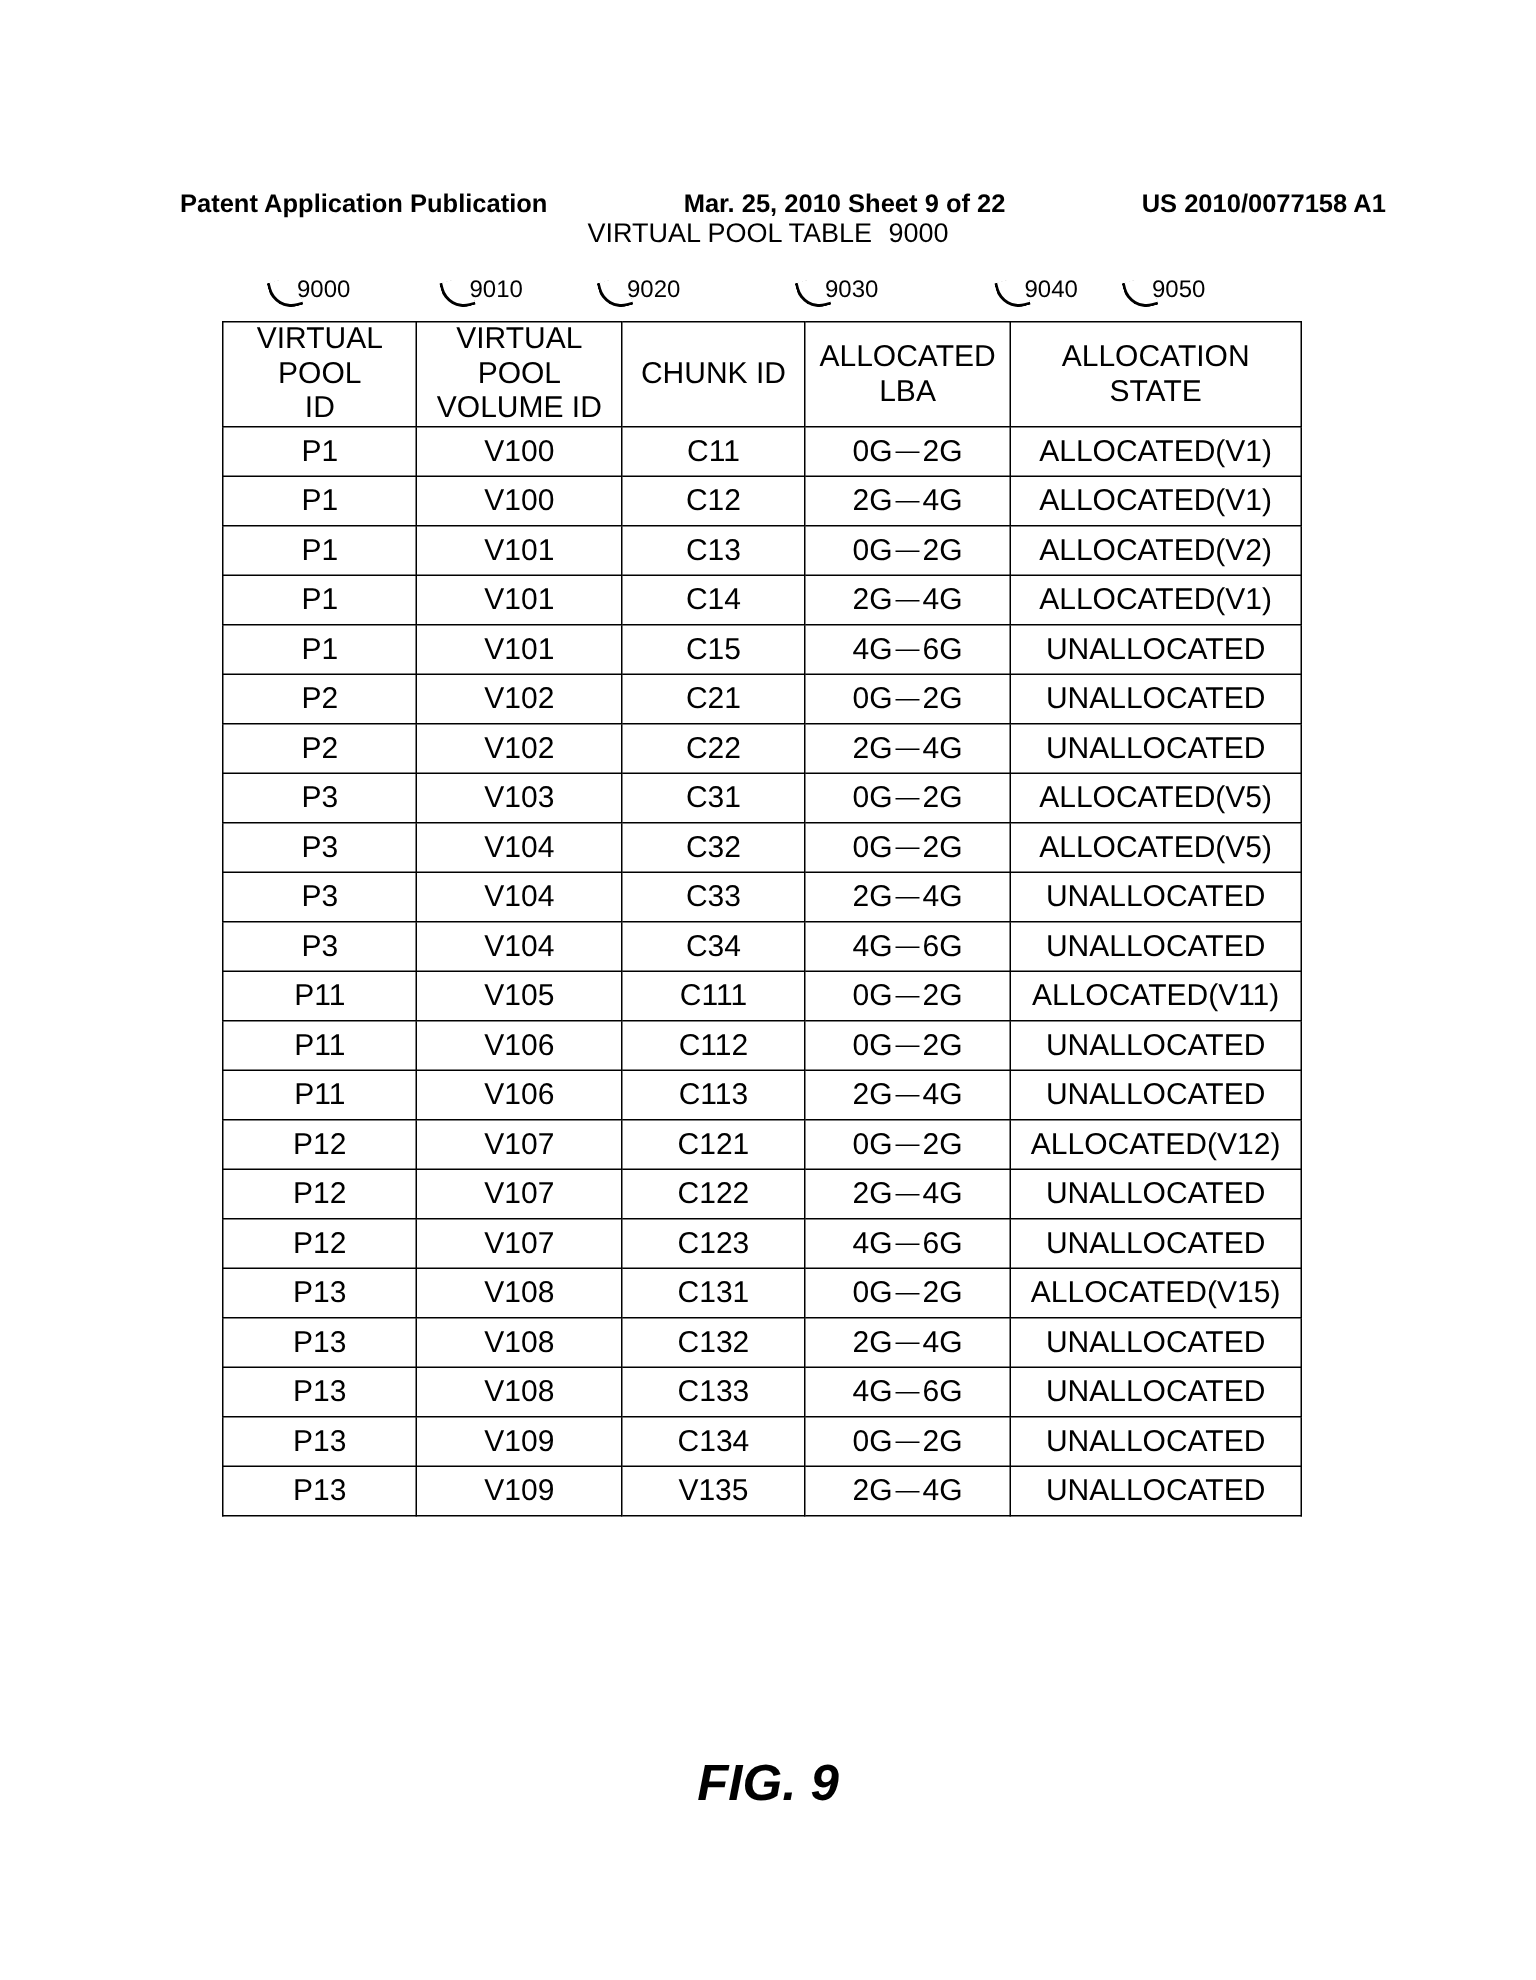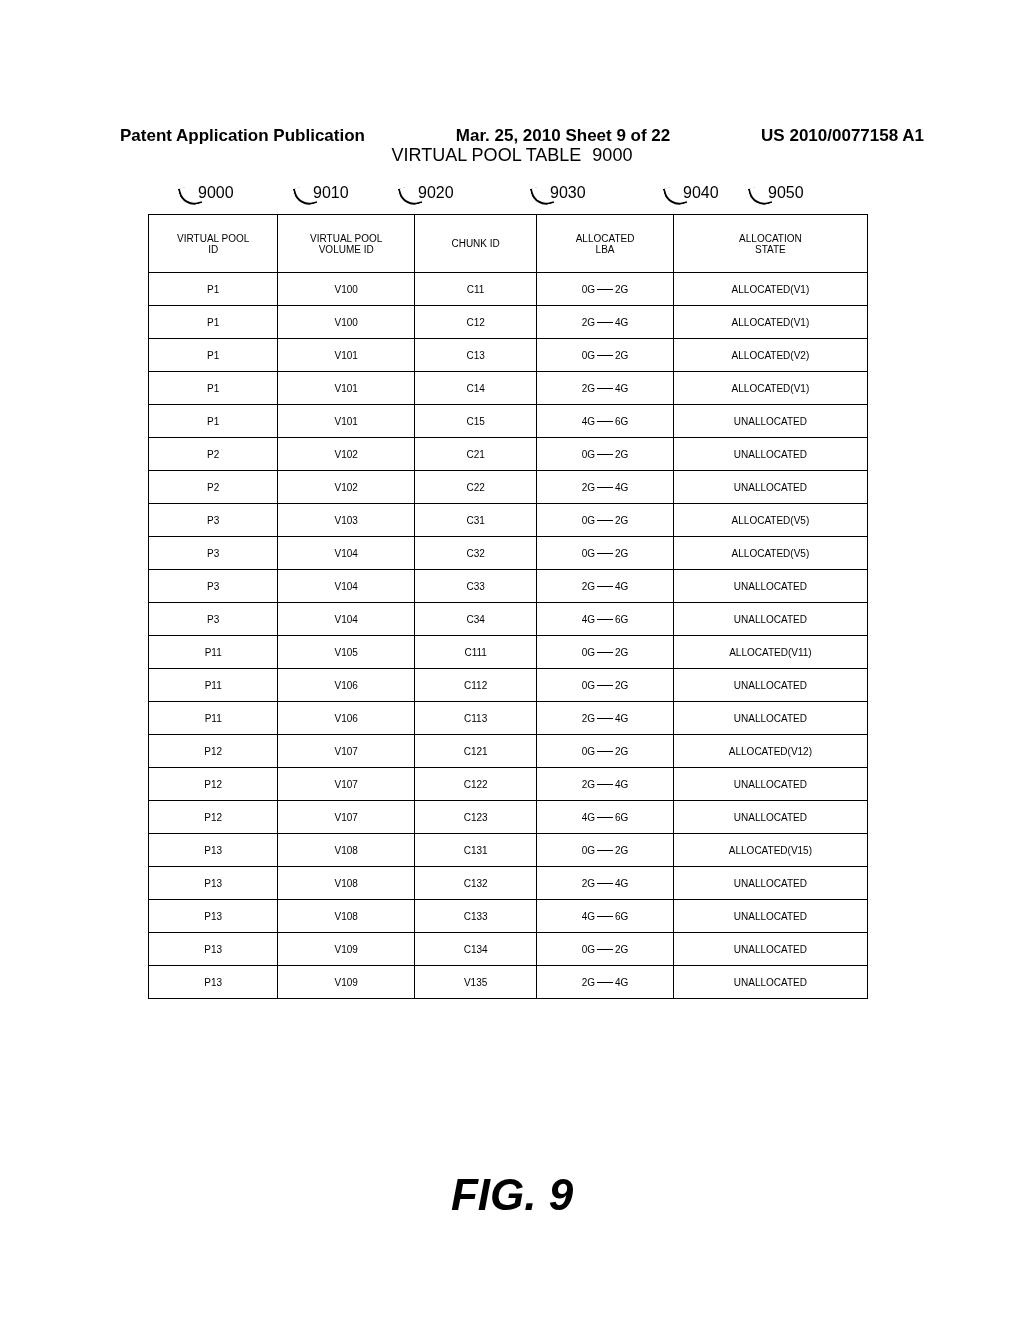--- a/index.html
+++ b/index.html
@@ -60,21 +60,21 @@
   .tbl-wrap {
     position: absolute;
     top: 214px;
     left: 148px;
     width: 720px;
   }
   table.pool {
     border-collapse: collapse;
     width: 100%;
     table-layout: fixed;
-    font-size: 10px;
+    font-size: 20px;
     border-radius: 15px;
   }
   table.pool th, table.pool td {
     border: 1.5px solid #000;
     text-align: center;
     vertical-align: middle;
   }
   table.pool th {
     height: 58px;
     font-weight: normal;
@@ -90,21 +90,21 @@
   table.pool col.c5 { width: 27%; }
 
   .dash { display:inline-block; width:16px; border-top:1.5px solid #000; vertical-align:middle; margin:0 2px; }
 
   .fig-label {
     position: absolute;
     top: 1170px;
     left: 0;
     right: 0;
     text-align: center;
-    font-size: 44px;
+    font-size: 34px;
     font-weight: bold;
     font-style: italic;
   }
 </style>
 </head>
 <body>
 
 <div class="page-header">
   <span>Patent Application Publication</span>
   <span>Mar. 25, 2010  Sheet 9 of 22</span>

